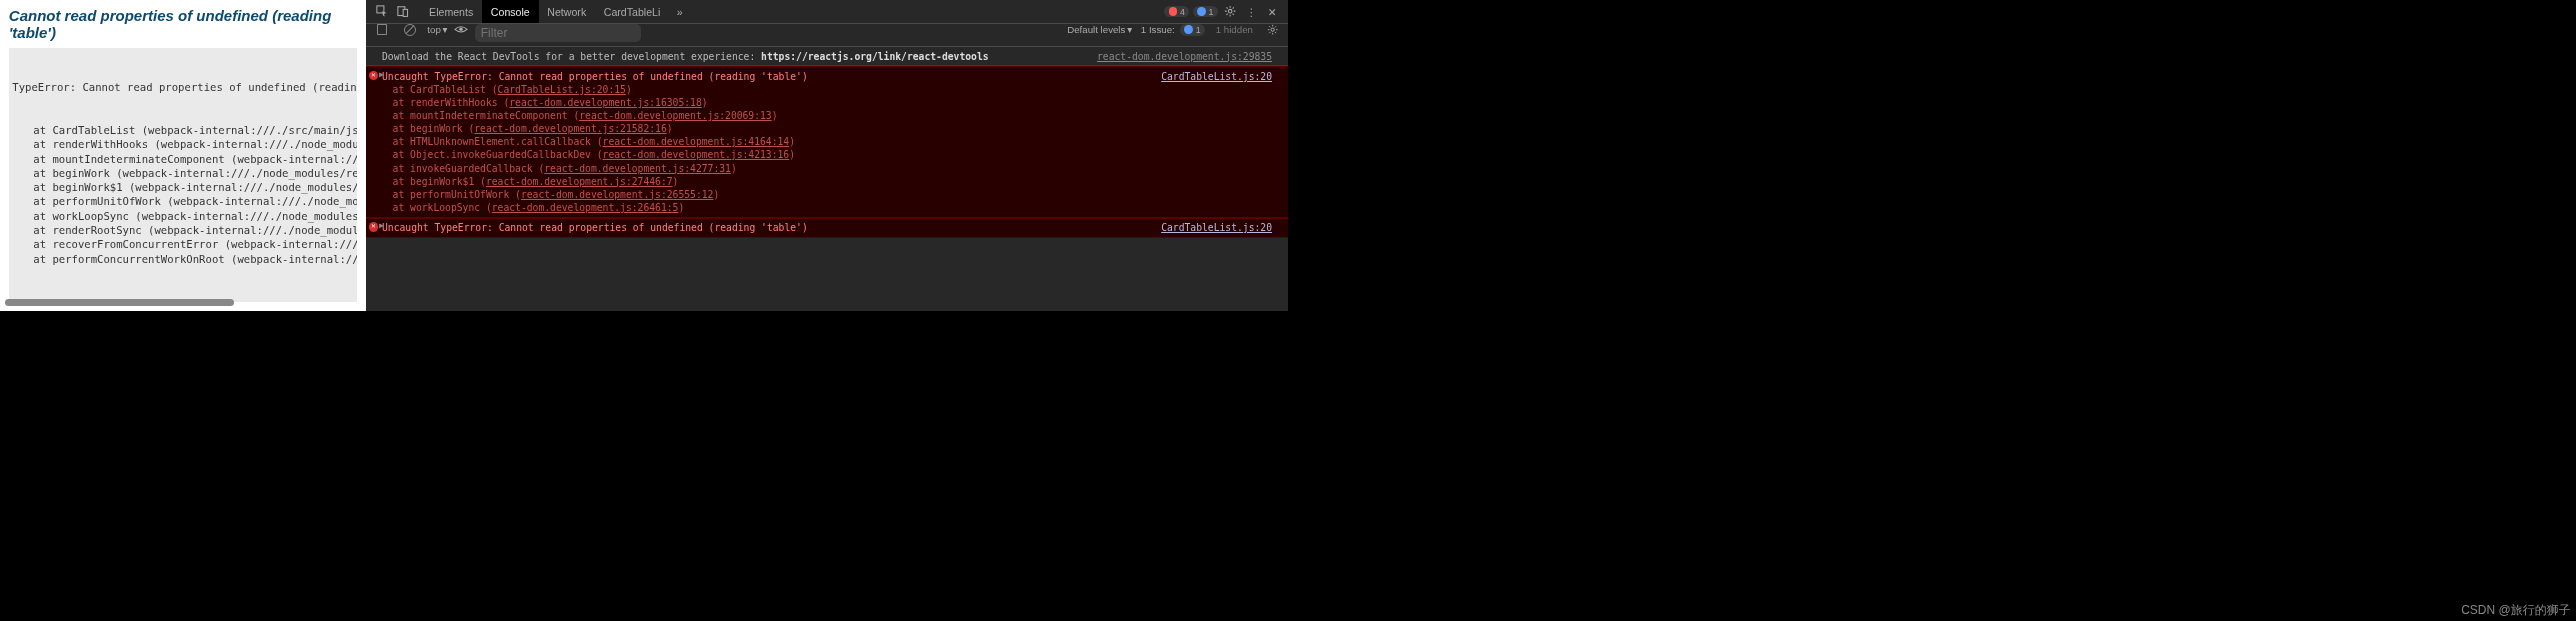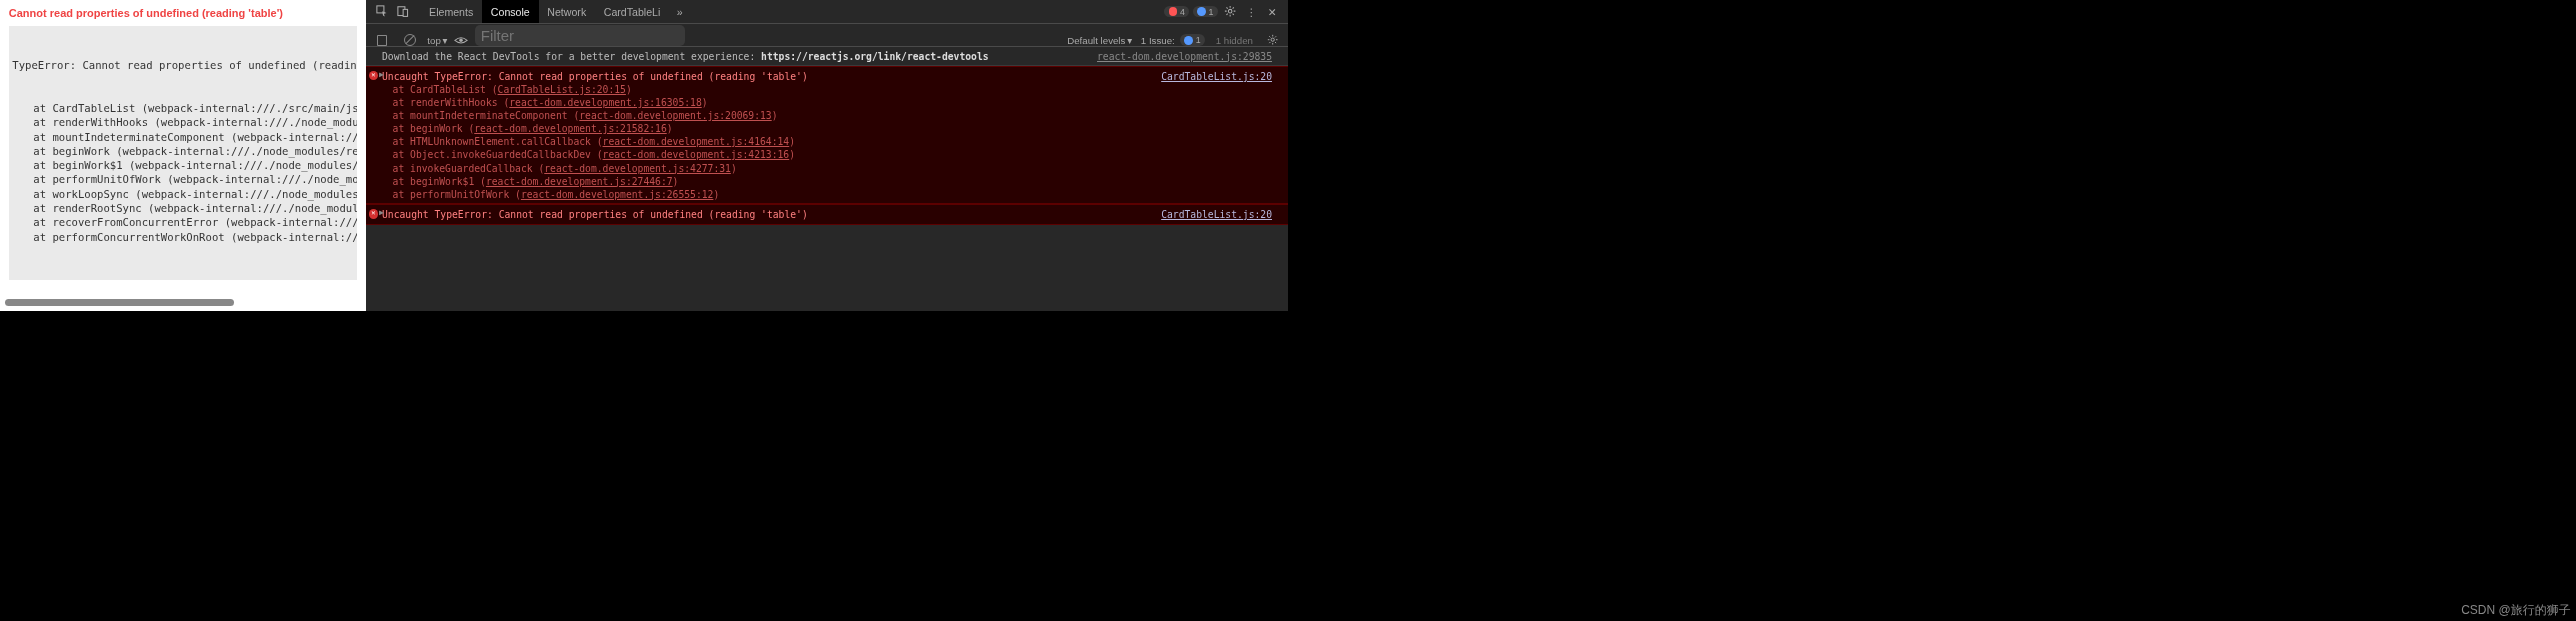--- a/index.html
+++ b/index.html
@@ -1,39 +1,39 @@
 <!DOCTYPE html>
 <html style="font-size:14px"><head>
 <meta charset="utf-8">
 <style>
 * { margin: 0; padding: 0; box-sizing: border-box; }
 body { font-family: -apple-system, BlinkMacSystemFont, "Segoe UI", sans-serif; background: #000; display: flex; height: 311px; width: 1288px; overflow: hidden; }
 .left-pane { width: 366px; background: #fff; padding: 7px 8.8px; overflow: hidden; position: relative; flex-shrink: 0; }
 .error-title { font-size: 17.6px; font-weight: 700; color: #000; margin-bottom: 3.5px; }
-.error-subtitle { font-size: 11px; font-weight: 600; color: #ef4444; margin-bottom: 7px; }
+.error-subtitle { font-size: 15px; font-style: italic; font-weight: 600; color: #0c4a6e; margin-bottom: 7px; }
 .error-stack { background: #eaeaea; font-family: "SF Mono", Menlo, Consolas, monospace; font-size: 10.6px; line-height: 1.35; padding: 3.5px 3.5px 7px 3.5px; color: #333; white-space: pre; overflow: hidden; }
 .error-stack-line { padding-left: 0; }
 .error-stack-frame { padding-left: 21px; }
 .scrollbar { position: absolute; bottom: 5.3px; left: 5.3px; width: 229px; height: 7px; background: #888; border-radius: 3.5px; }
 .right-pane { flex: 1; background: #282828; display: flex; flex-direction: column; font-family: -apple-system, sans-serif; min-width: 0; }
 .devtools-tabs { height: 24px; background: #282828; border-bottom: 0.9px solid #4a4a4a; display: flex; align-items: center; padding: 0 5.3px; gap: 0; color: #aaa; font-size: 10.6px; }
 .dt-icon-btn { width: 21px; display: inline-flex; justify-content: center; align-items: center; color: #aaa; cursor: pointer; }
 .dt-tab { padding: 0 8.8px; height: 100%; display: flex; align-items: center; cursor: pointer; }
 .dt-tab.active { background: #000; color: #e8e8e8; }
 .dt-spacer { flex: 1; }
 .badge { display: inline-flex; align-items: center; gap: 2.6px; background: #3a3a3a; padding: 0.9px 4.4px; border-radius: 7px; font-size: 8.8px; margin: 0 1.8px; }
 .badge .circle-r { width: 8.8px; height: 8.8px; border-radius: 50%; background: #ff5555; }
 .badge .circle-b { width: 8.8px; height: 8.8px; border-radius: 50%; background: #5599ff; }
-.console-toolbar { height: 23px; background: #282828; border-bottom: 0.9px solid #4a4a4a; display: flex; align-items: flex-end; padding: 0 5.3px; gap: 7px; color: #aaa; font-size: 9.7px; }
+.console-toolbar { height: 23px; background: #282828; border-bottom: 0.9px solid #4a4a4a; display: flex; align-items: flex-start; padding: 0 5.3px; gap: 7px; color: #aaa; font-size: 9.7px; }
 .ct-stop { width: 10.6px; height: 10.6px; border: 0.9px solid #888; border-radius: 0.9px; }
 .ct-clear { width: 12.3px; height: 12.3px; border: 1.3px solid #888; border-radius: 50%; position: relative; }
 .ct-clear::after { content: ''; position: absolute; width: 12.3px; height: 1.3px; background: #888; transform: rotate(-45deg); top: 4.4px; left: -0.9px; }
 .ct-dropdown { display: flex; align-items: center; gap: 1.8px; cursor: pointer; }
 .ct-eye { display: flex; align-items: center; }
-.ct-filter { flex: 0 0 114px; background: #3a3a3a; border: none; color: #ccc; padding: 1.8px 5.3px; border-radius: 5px; font-size: 15px; }
+.ct-filter { flex: 0 0 114px; background: #3a3a3a; border: none; color: #ccc; padding: 1.8px 5.3px; border-radius: 5px; font-size: 12px; }
 .ct-right { margin-left: auto; display: flex; align-items: center; gap: 8.8px; }
 .ct-issue { display: flex; align-items: center; gap: 3.5px; }
 .console-body { flex: 1; overflow: hidden; font-family: "SF Mono", Menlo, Consolas, monospace; font-size: 9.7px; line-height: 1.35; }
 .log-info { color: #bbb; padding: 2.6px 16px; border-bottom: 0.9px solid #3a3a3a; position: relative; }
 .log-info .src { float: right; color: #888; text-decoration: underline; }
 .log-info a { color: #ddd; font-weight: 600; }
 .log-error { background: #290000; color: #ff8080; padding: 2.6px 16px; border-top: 0.9px solid #5c0000; border-bottom: 0.9px solid #5c0000; position: relative; }
 .log-error .err-icon { position: absolute; left: 2.6px; top: 3.5px; width: 9.7px; height: 9.7px; background: #d43030; border-radius: 50%; color: #fff; font-size: 7px; display: flex; align-items: center; justify-content: center; }
 .log-error .caret { position: absolute; left: 13px; top: 2.6px; color: #888; font-size: 8px; }
 .log-error .src-link { float: right; color: #b8b8dd; text-decoration: underline; }
@@ -146,20 +146,21 @@
       <div id="err1-frames">
           <div class="stack-line">at CardTableList (<span class="u">CardTableList.js:20:15</span>)</div>
           <div class="stack-line">at renderWithHooks (<span class="u">react-dom.development.js:16305:18</span>)</div>
           <div class="stack-line">at mountIndeterminateComponent (<span class="u">react-dom.development.js:20069:13</span>)</div>
           <div class="stack-line">at beginWork (<span class="u">react-dom.development.js:21582:16</span>)</div>
           <div class="stack-line">at HTMLUnknownElement.callCallback (<span class="u">react-dom.development.js:4164:14</span>)</div>
           <div class="stack-line">at Object.invokeGuardedCallbackDev (<span class="u">react-dom.development.js:4213:16</span>)</div>
           <div class="stack-line">at invokeGuardedCallback (<span class="u">react-dom.development.js:4277:31</span>)</div>
           <div class="stack-line">at beginWork$1 (<span class="u">react-dom.development.js:27446:7</span>)</div>
           <div class="stack-line">at performUnitOfWork (<span class="u">react-dom.development.js:26555:12</span>)</div>
+          <div class="stack-line">at workLoopSync (<span class="u">react-dom.development.js:26461:5</span>)</div>
         </div>
     </div>
     <div class="log-error">
       <span class="err-icon">✕</span>
       <span class="caret">▶</span>
       <span class="src-link">CardTableList.js:20</span>
       <span>Uncaught TypeError: Cannot read properties of undefined (reading 'table')</span>
     </div>
   </div>
 </div>

